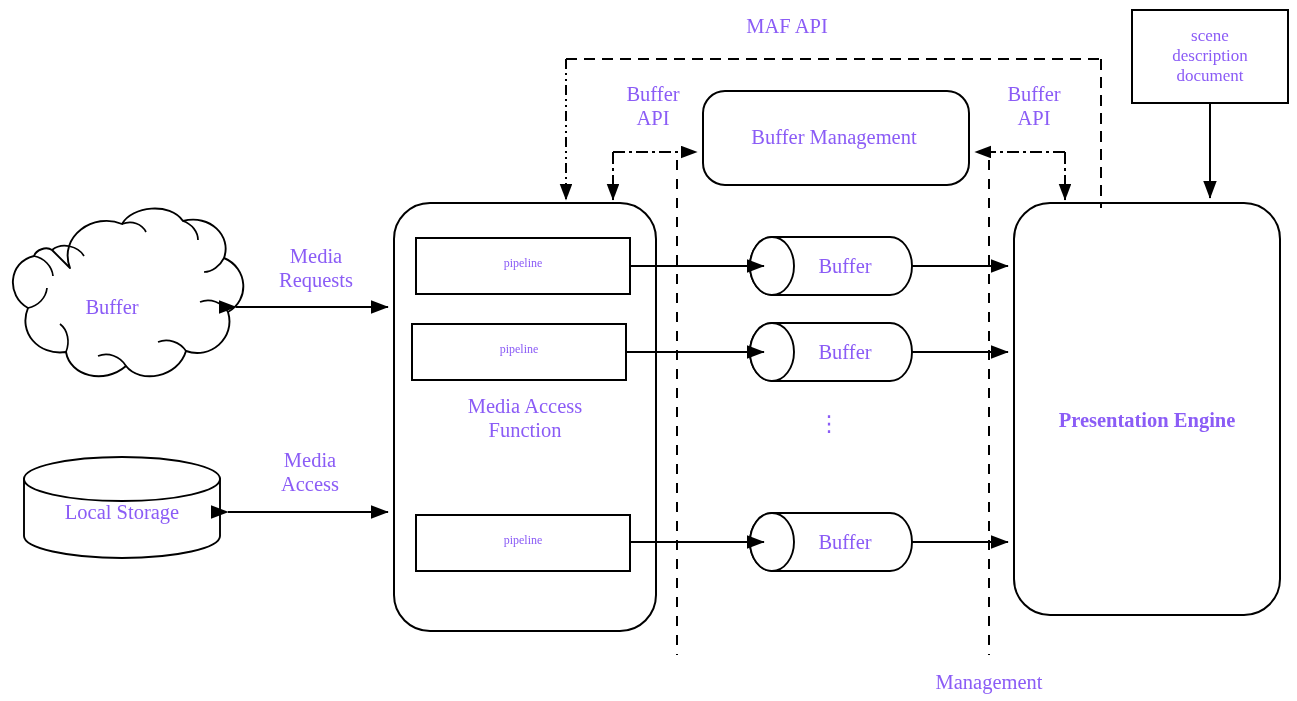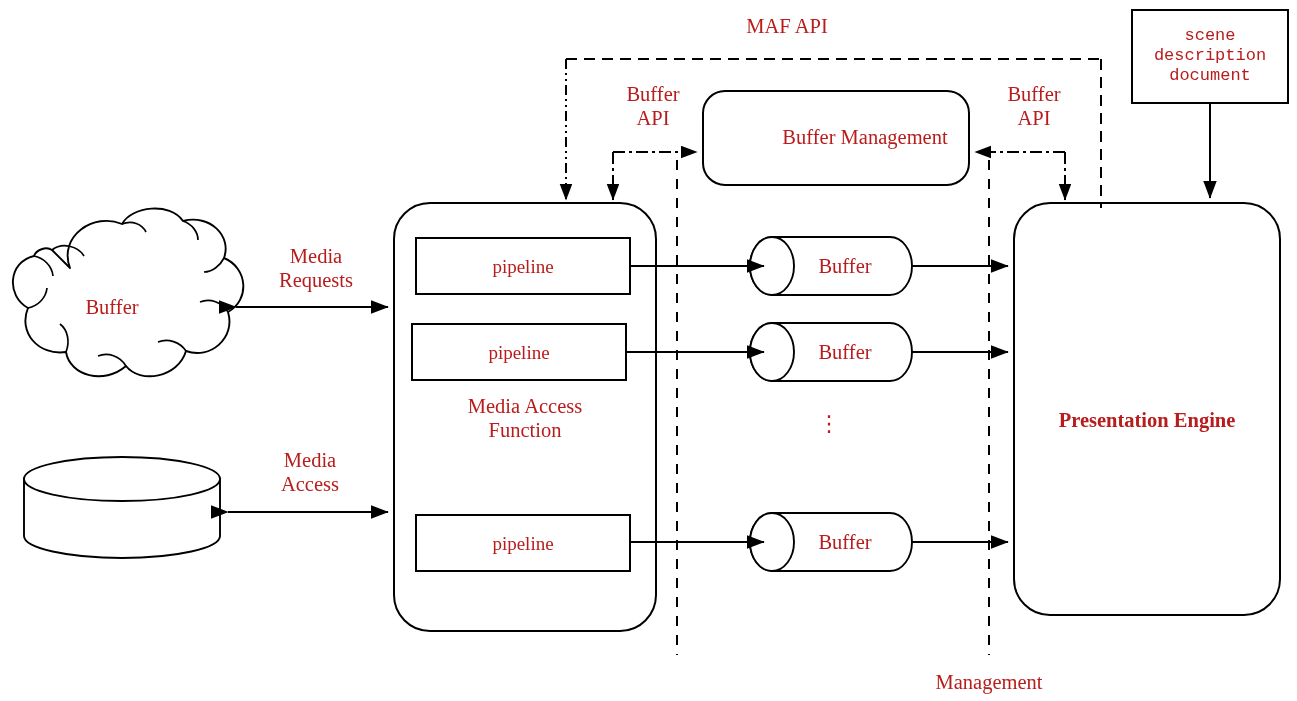--- a/index.html
+++ b/index.html
@@ -20,27 +20,27 @@
     position: absolute;
     top: 0;
     left: 0;
     width: 1297px;
     height: 701px;
   }
   .lbl {
     position: absolute;
     text-align: center;
     line-height: 1.18;
-    color: #b91c1c;
+    color: #8b5cf6;
     white-space: pre-line;
     pointer-events: none;
   }
   .lbl-20 { font-size: 20.5px; }
   .lbl-17 { font-size: 17px; }
-  .lbl-15 { font-size: 19px; }
+  .lbl-15 { font-size: 12px; }
   .ellipsis-dots {
     position: absolute;
     font-size: 22px;
     letter-spacing: 0;
     line-height: 7px;
     text-align: center;
   }
 </style>
 </head>
 <body>
@@ -147,29 +147,30 @@
       <path d="M 1065,152 L 1065,200" marker-end="url(#ah)"></path>
     </g>
 
     <line x1="677" y1="160" x2="677" y2="655" stroke="#000" stroke-width="2" stroke-dasharray="10 9"></line>
 
     <line x1="989" y1="160" x2="989" y2="655" stroke="#000" stroke-width="2" stroke-dasharray="10 9"></line>
   </svg>
 
   <div class="lbl lbl-20" style="left:62px; top:295px; width:100px;">Buffer</div>
 
+  <div class="lbl lbl-20" style="left:22px; top:500px; width:200px;">Local Storage</div>
 
   <div class="lbl lbl-20" style="left:395px; top:394px; width:260px;">Media Access
 Function</div>
 
-  <div class="lbl lbl-20" style="left:732px; top:125px; width:266px;">Buffer Management</div>
+  <div class="lbl lbl-20" style="left:701px; top:125px; width:266px;">Buffer Management</div>
 
   <div class="lbl lbl-20" style="left:1014px; top:408px; width:266px;font-weight:bold;">Presentation Engine</div>
 
-  <div class="lbl lbl-17" style="left:1132px; top:26px; width:156px;font-family:Liberation Mono, monospace;">scene
+  <div class="lbl lbl-17" style="left:1132px; top:26px; width:156px;">scene
 description
 document</div>
 
   <div class="lbl lbl-15" style="left:416px; top:256px; width:214px;">pipeline</div>
   <div class="lbl lbl-15" style="left:412px; top:342px; width:214px;">pipeline</div>
   <div class="lbl lbl-15" style="left:416px; top:533px; width:214px;">pipeline</div>
 
   <div class="lbl lbl-20" style="left:790px; top:254px; width:110px;">Buffer</div>
   <div class="lbl lbl-20" style="left:790px; top:340px; width:110px;">Buffer</div>
   <div class="lbl lbl-20" style="left:790px; top:530px; width:110px;">Buffer</div>

